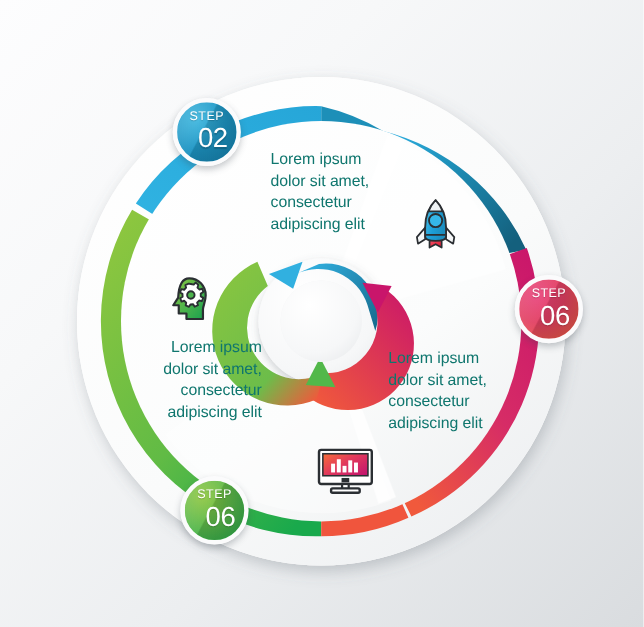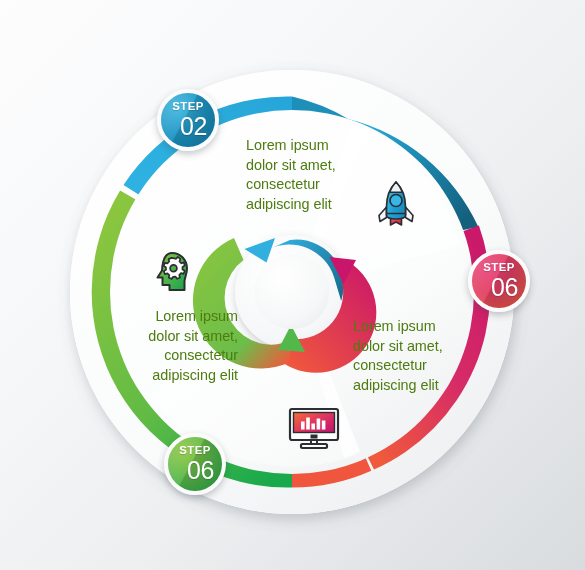--- a/index.html
+++ b/index.html
@@ -22,21 +22,21 @@
   #stage svg {
     position: absolute;
     left: 0;
     top: 0;
     display: block;
   }
 
   
   .txt {
     position: absolute;
-    color: #4d7c0f;
+    color: #0f766e;
     font-size: 14.4px;
     line-height: 1.36;
     letter-spacing: -0.05px;
     white-space: pre-line;
     pointer-events: none;
   }
   #txt-step02 {
     left: 246px;
     top: 136px;
     width: 126px;
@@ -74,21 +74,21 @@
     position: absolute;
     left: 0; top: 0; right: 0; bottom: 0;
     border-radius: 50%;
     background: linear-gradient(118deg, rgba(255,255,255,0.16) 0%, rgba(255,255,255,0.05) 44%, rgba(0,0,0,0.13) 46%, rgba(0,0,0,0.17) 100%);
     pointer-events: none;
   }
   .badge .b-step {
     position: relative;
     color: #ffffff;
     font-size: 11.4px;
-    font-weight: bold;
+    font-weight: normal;
     letter-spacing: 0.4px;
     line-height: 1;
     margin-bottom: 1px;
     text-shadow: 0 1px 1px rgba(0,0,0,0.18);
   }
   .badge .b-num {
     position: relative;
     color: #ffffff;
     font-size: 25px;
     font-weight: normal;

